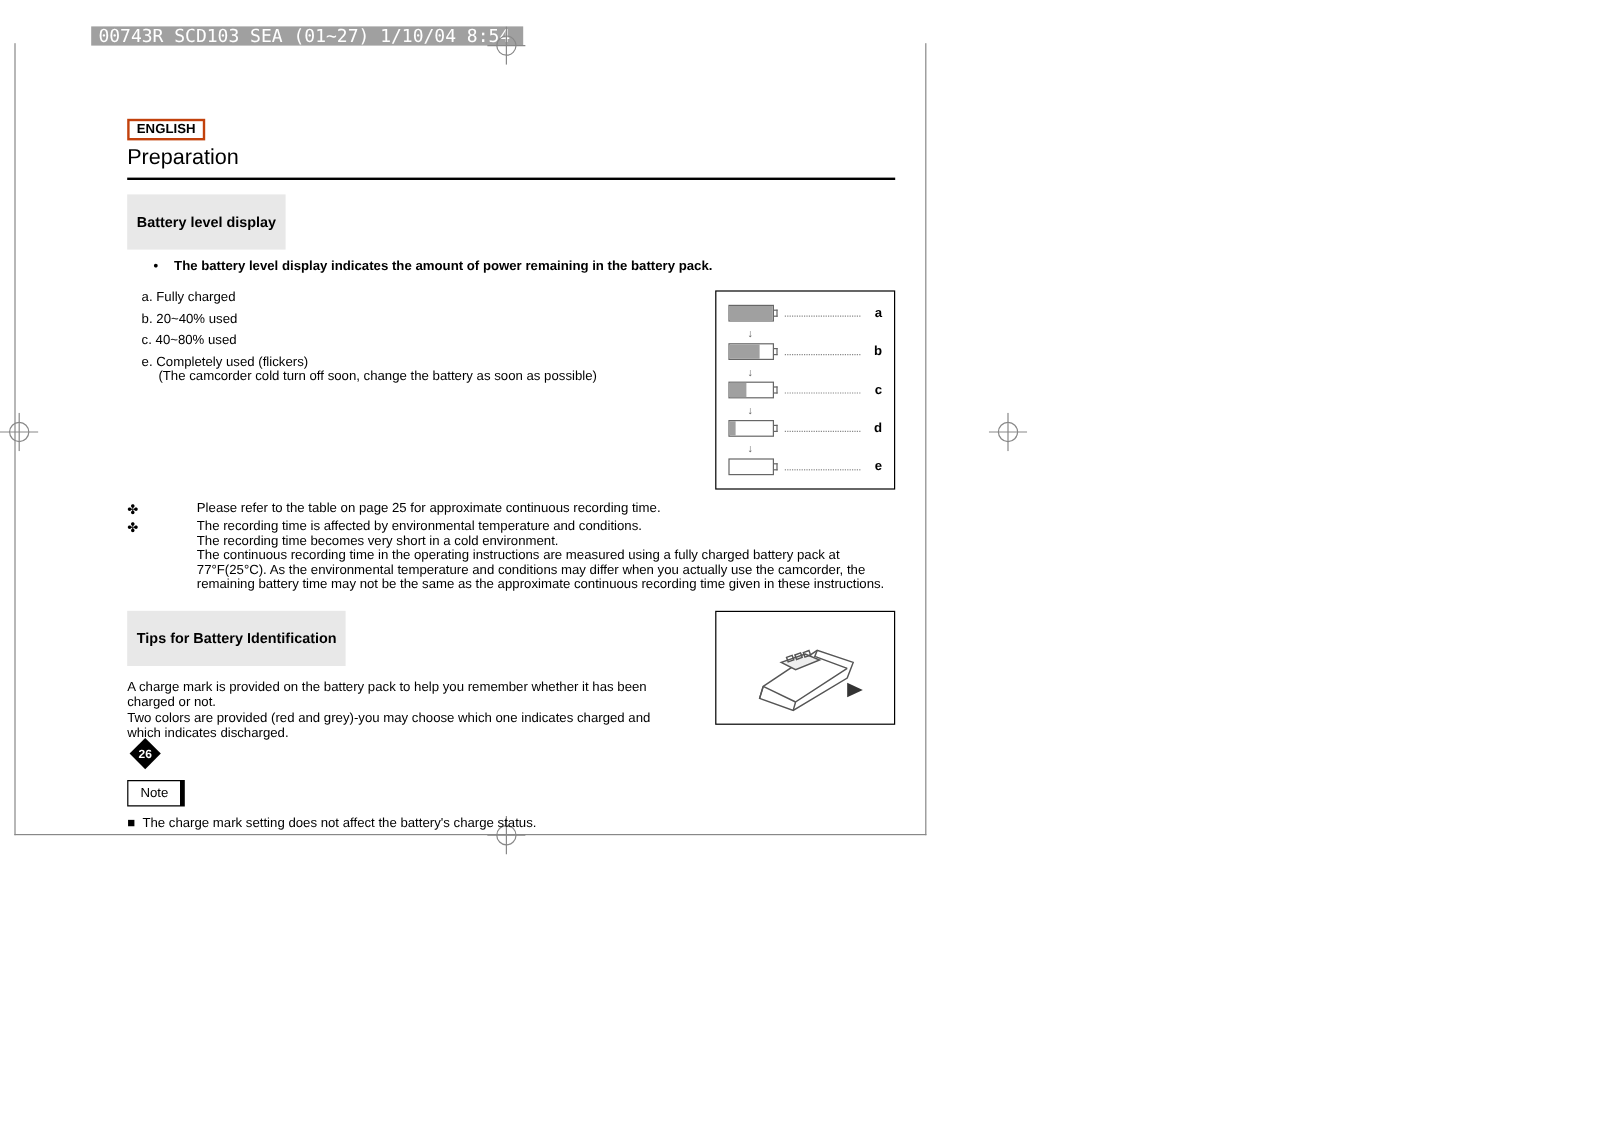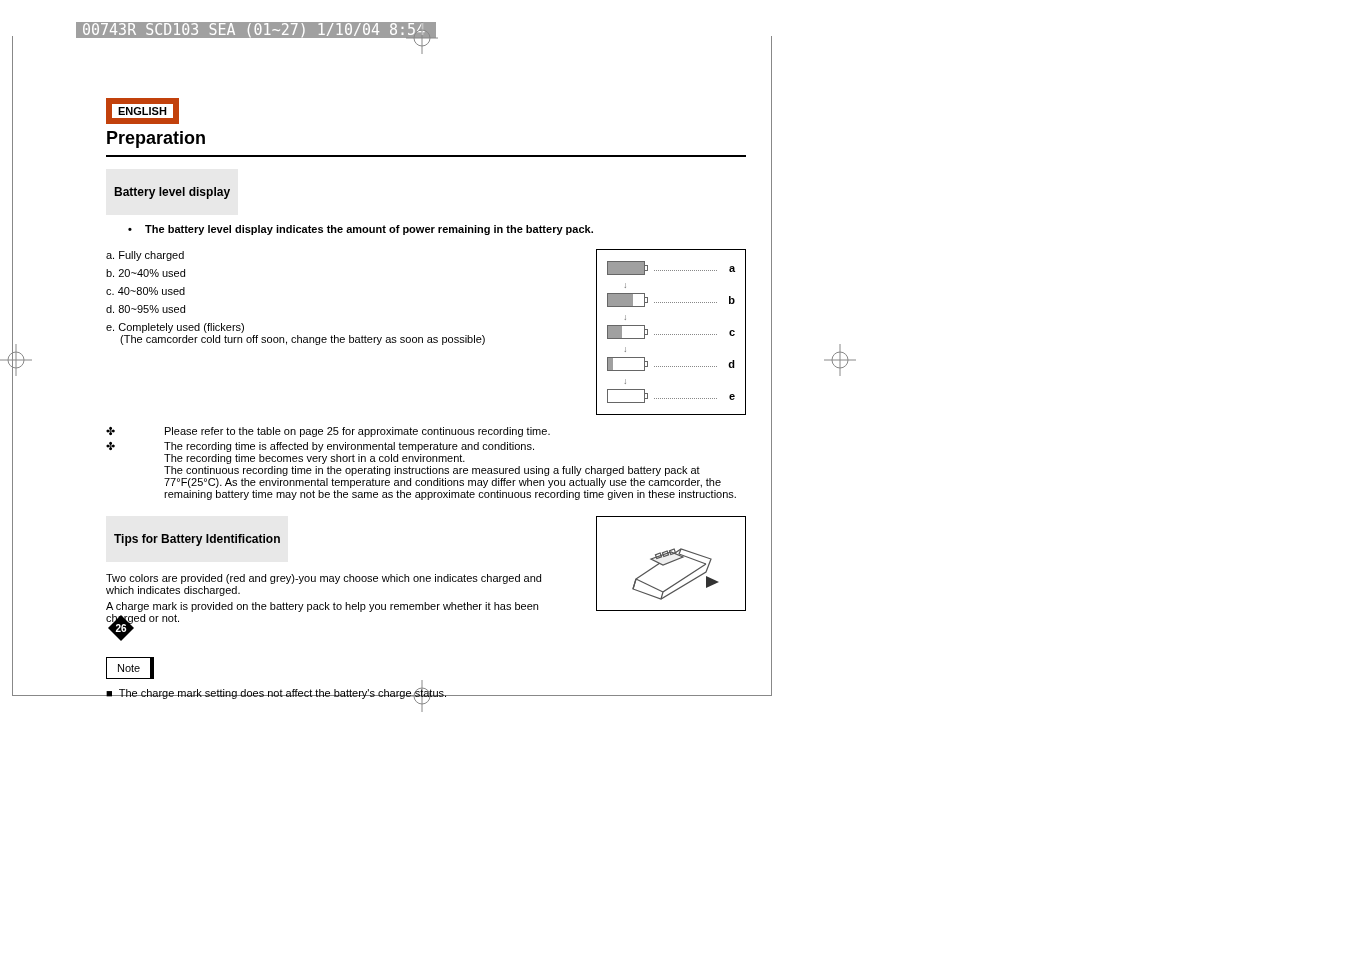--- a/index.html
+++ b/index.html
@@ -62,29 +62,29 @@
       left: 406px;
     }
     .content {
       position: absolute;
       top: 98px;
       left: 106px;
       width: 640px;
     }
     .lang-box {
       display: inline-block;
-      border: 6px solid #c2410c;
+      border: 2px solid #c2410c;
       font-weight: bold;
       font-size: 11px;
       padding: 1px 6px;
       margin-bottom: 4px;
     }
     .title {
       font-size: 18px;
-      font-weight: bold;
+      font-weight: normal;
       border-bottom: 2px solid #000;
       padding-bottom: 6px;
       margin-bottom: 12px;
     }
     .section-label {
       font-weight: bold;
       font-size: 12px;
       background: #e8e8e8;
       display: inline-block;
       padding: 16px 8px;
@@ -104,20 +104,21 @@
     .list-area {
       display: flex;
       gap: 20px;
     }
     .list-items {
       flex: 1;
       font-size: 11px;
     }
     .list-items .item {
       margin-bottom: 6px;
+      margin-left: 12px;
     }
     .list-items .sub {
       margin-left: 14px;
     }
     .batt-diagram {
       width: 150px;
       border: 1px solid #000;
       padding: 6px 10px;
     }
     .batt-row {
@@ -275,24 +276,20 @@
       </div>
       <div class="item">
         <span>b.</span>
         <span>20~40% used</span>
       </div>
       <div class="item">
         <span>c.</span>
         <span>40~80% used</span>
       </div>
       <div class="item">
-        <span>d.</span>
-        <span>80~95% used</span>
-      </div>
-      <div class="item">
         <span>e.</span>
         <span>Completely used (flickers)</span>
         <div class="sub">(The camcorder cold turn off soon, change the battery as soon as possible)</div>
       </div>
     </div>
 
     <div class="batt-diagram">
       <div class="batt-row">
         <div class="batt-body">
             <div class="batt-shell">
@@ -357,22 +354,22 @@
       <div class="b-icon">✤</div>
       <div class="b-text" style="white-space:pre-line">The recording time is affected by environmental temperature and conditions.
 The recording time becomes very short in a cold environment.
 The continuous recording time in the operating instructions are measured using a fully charged battery pack at 77°F(25°C). As the environmental temperature and conditions may differ when you actually use the camcorder, the remaining battery time may not be the same as the approximate continuous recording time given in these instructions.</div>
     </div>
   </div>
 
   <div class="tips-area">
     <div class="tips-text">
       <div class="section-label">Tips for Battery Identification</div>
+      <div style="margin-top:4px">A charge mark is provided on the battery pack to help you remember whether it has been charged or not.</div>
       <div style="margin-top:2px">Two colors are provided (red and grey)-you may choose which one indicates charged and which indicates discharged.</div>
-      <div style="margin-top:4px">A charge mark is provided on the battery pack to help you remember whether it has been charged or not.</div>
     </div>
     <div class="tips-img">
       <svg width="120" height="80" viewBox="0 0 120 80">
         <g stroke="#555" stroke-width="1.2" fill="none">
           <path d="M 25 55 L 70 25 L 100 35 L 95 48 L 50 75 L 22 65 Z"></path>
           <path d="M 25 55 L 22 65"></path>
           <path d="M 70 25 L 68 30 L 95 40"></path>
           <path d="M 50 75 L 52 68 L 95 40"></path>
           <path d="M 52 68 L 25 55"></path>
           <path d="M 40 35 L 60 28 L 72 33 L 52 41 Z" fill="#eee"></path>

